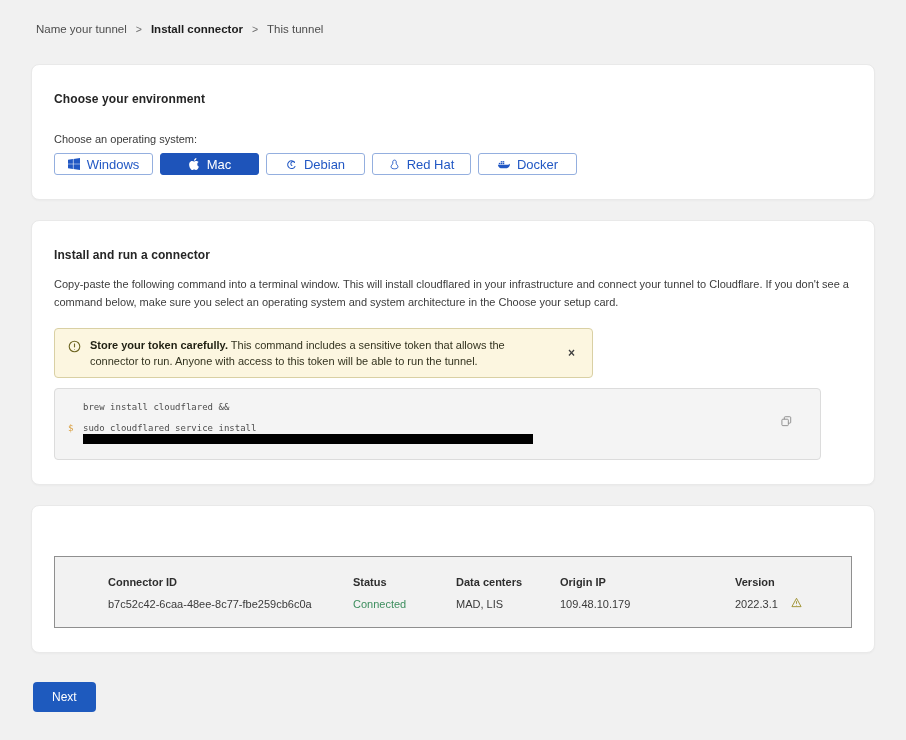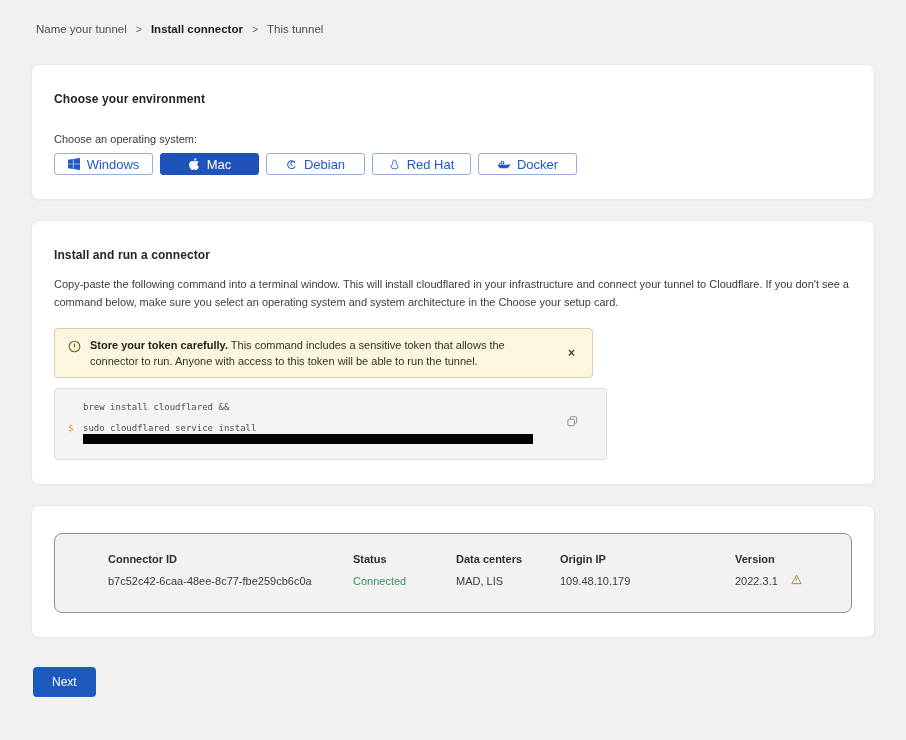--- a/index.html
+++ b/index.html
@@ -56,42 +56,43 @@
   .alert-text { font-size:11px; line-height:16px; color:#33331f; max-width:560px; }
   .alert-text b { color:#1f1f12; }
   .alert-close {
     margin-left:auto; align-self:center;
     background:none; border:none; cursor:pointer;
     font-size:12px; font-weight:bold; color:#3f3f3f; line-height:1;
     padding:2px 4px;
   }
   .codeblock {
     margin-top:10px;
-    width:553px; max-width:100%;
+    width:767px; max-width:100%;
     background:#f4f4f4;
     border:1px solid #dcdcdc;
     border-radius:4px;
     padding:13px 40px 14px 28px;
     font-family:"DejaVu Sans Mono", monospace;
     font-size:9px; color:#4d4d4d;
     position:relative;
   }
   .code-line { position:relative; line-height:11px; white-space:nowrap; }
   .line-first { margin-bottom:10px; }
   .prompt { position:absolute; left:-15px; color:#d89c3a; }
   .redact { display:inline-block; background:#000; vertical-align:-2px; }
   .bar1 { width:545px; height:12px; margin-left:2px; }
   .bar2 { width:450px; height:10px; margin-top:-1px; }
   .copy-btn { position:absolute; top:24px; right:26px; background:none; border:none; cursor:pointer; padding:2px; }
   
   .ctable {
+    margin-top:23px;
     border:1px solid #8f8f8f;
-    border-radius:8px;
+    border-radius:0;
     background:#f2f2f2;
-    padding:19px 10px 25px 53px;
+    padding:19px 10px 17px 53px;
   }
   .trow { display:grid; grid-template-columns:245px 103px 104px 175px 1fr; align-items:center; font-size:11px; }
   .trow.thead { font-weight:bold; color:#2e2e2e; }
   .trow.tvals { margin-top:9px; color:#3a3a3a; }
   .status-connected { color:#3d8e5e; }
   .version-cell { display:flex; align-items:center; gap:13px; }
   
   .next-btn {
     margin-top:29px; margin-left:2px;
     background:#1e5abe; color:#ffffff;

